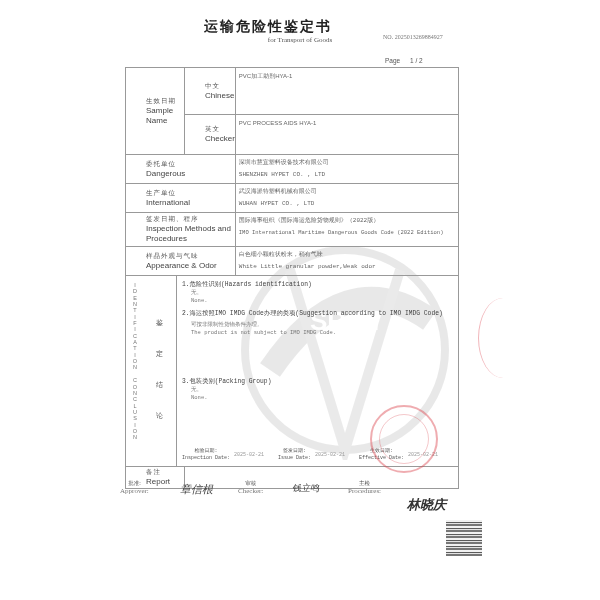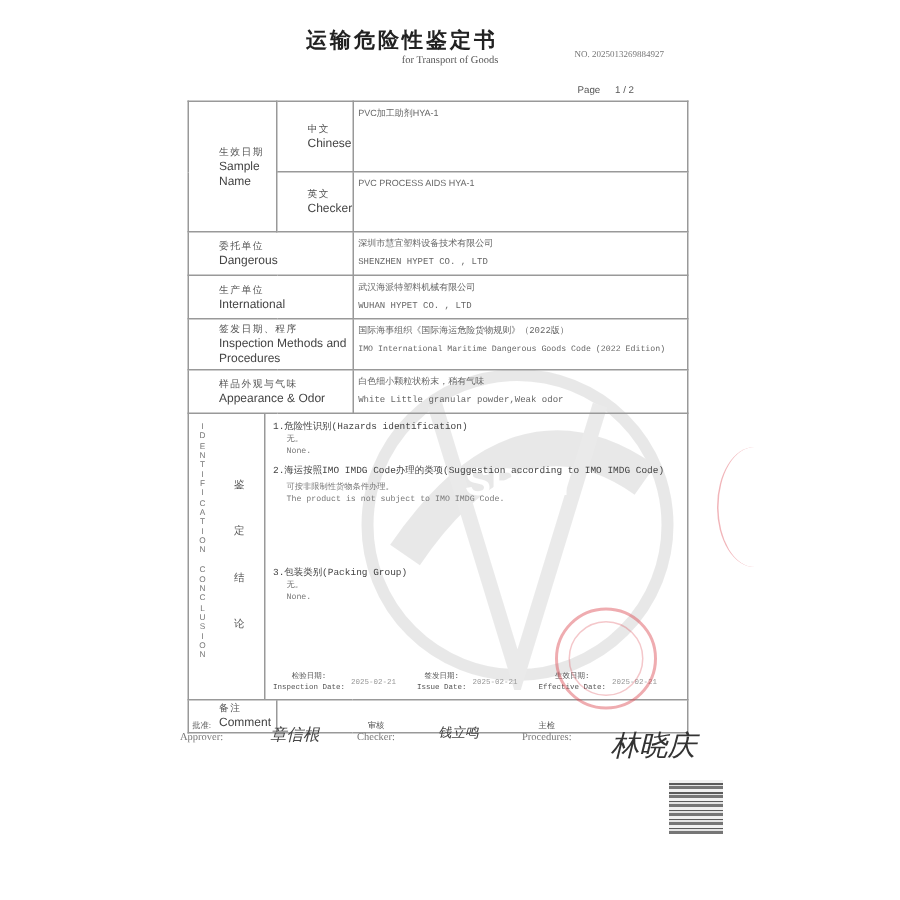--- a/index.html
+++ b/index.html
@@ -189,21 +189,21 @@
             </div>
           </div>
         </div>
       </div>
     </td>
   </tr>
 
   <tr style="height:22px">
     <td class="lbl" style="border-right:0.7px solid #999">
       <span class="cn">备注</span>
-      <span class="en">Comment</span>
+      <span class="en">Report</span>
     </td>
     <td colspan="2" class="val"></td>
   </tr>
 </tbody>
   </table>
 
 <div class="seal"></div>
 <div class="seal2"></div>
 
 <div class="signs">
@@ -216,16 +216,16 @@
   <div class="sign" style="left:238px">
     <span class="cn">审核</span>
     <span>Checker:</span>
   </div>
   <div class="sig-img" style="left:292px; top:2px; font-size:9px">钱立鸣</div>
 
   <div class="sign" style="left:348px">
     <span class="cn">主检</span>
     <span>Procedures:</span>
   </div>
-  <div class="sig-img" style="left:407px; top:4px; font-size:19px; font-weight:normal; color:#333">林晓庆</div>
+  <div class="sig-img" style="left:407px; top:16px; font-size:13px; font-weight:bold; color:#333">林晓庆</div>
 </div>
 
 <div class="qr"></div>
 
 </body></html>

